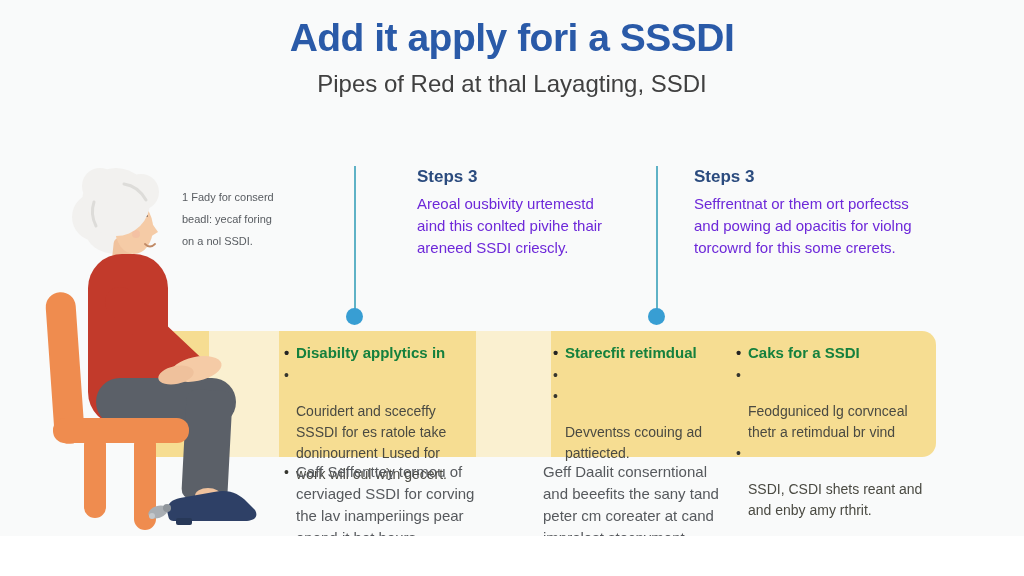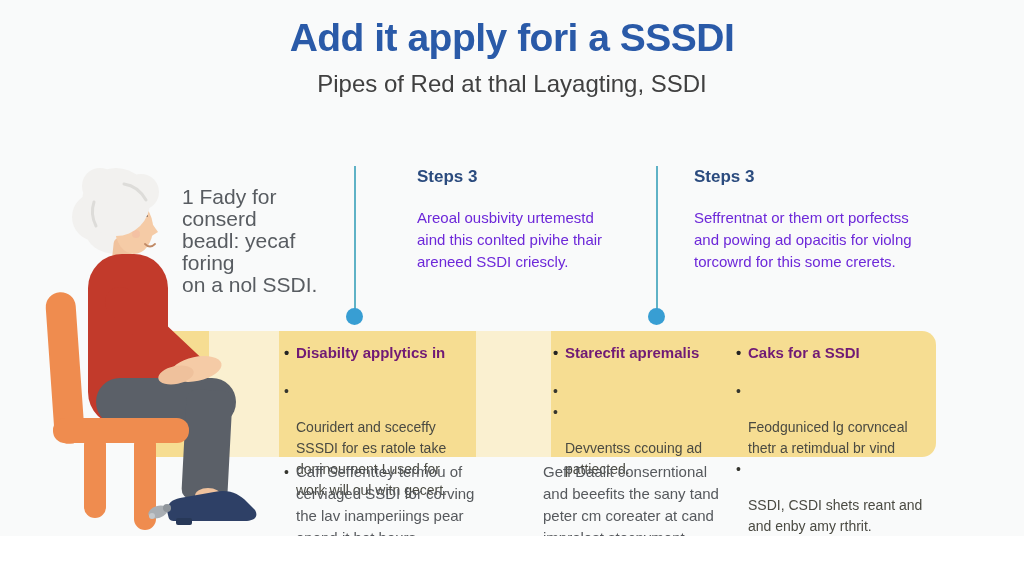--- a/index.html
+++ b/index.html
@@ -18,27 +18,27 @@
   }
   .subtitle{
     position:absolute;top:70px;left:0;width:1024px;
     text-align:center;
     font-size:24px;font-weight:400;
     color:#404040;
   }
   .pre{white-space:pre-line;}
   .intro-text{
     position:absolute;left:182px;top:186px;width:160px;
-    font-size:21px;line-height:22px;color:#585c61;
+    font-size:11px;line-height:22px;color:#585c61;
   }
   .step{position:absolute;top:167px;}
   .step-1{left:417px;width:250px;}
   .step-2{left:694px;width:265px;}
   .step-heading{
-    font-size:17px;font-weight:700;color:#2b4b7e;margin-bottom:20px;
+    font-size:17px;font-weight:700;color:#2b4b7e;margin-bottom:6px;
   }
   .step-body{
     font-size:15px;line-height:22px;color:#6d28d9;
   }
   .vline{
     position:absolute;top:166px;width:2px;height:144px;
     background:#5fb2c6;
   }
   .vline-1{left:354px;}
   .vline-2{left:656px;}
@@ -60,22 +60,22 @@
   .band-col{position:absolute;top:343px;}
   .band-col-1{left:284px;width:195px;}
   .band-col-2{left:553px;width:185px;}
   .band-col-3{left:736px;width:205px;}
   .row{display:flex;align-items:flex-start;}
   .bullet{
     flex:0 0 12px;font-size:14px;line-height:21px;color:#35352e;
   }
   .bullet-bold{font-weight:700;color:#232323;font-size:15px;line-height:20px;}
   .band-header{
-    font-size:15px;font-weight:700;color:#701a75;line-height:20px;
-    margin-bottom:18px;
+    font-size:15px;font-weight:700;color:#15803d;line-height:20px;
+    margin-bottom:2px;
   }
   .band-item{
     font-size:14px;color:#4a4a42;line-height:21px;margin-top:36px;
   }
   .footnote{position:absolute;top:461px;}
   .footnote-1{left:284px;width:205px;}
   .footnote-2{left:543px;width:215px;}
   .footnote-text{
     font-size:15px;line-height:22px;color:#56595d;
   }
@@ -125,21 +125,21 @@
       <span class="band-item pre">Couridert and sceceffy
 SSSDI for es ratole take
 doninournent Lused for
 work will oul witn gecert.</span>
     </div>
   </div>
 
   <div class="band-col band-col-2">
     <div class="row">
       <span class="bullet bullet-bold">•</span>
-      <span class="band-header">Starecfit apremalis</span>
+      <span class="band-header">Starecfit retimdual</span>
     </div>
     <div class="row">
       <span class="bullet">•</span>
     </div>
     <div class="row">
       <span class="bullet">•</span>
       <span class="band-item pre">Devventss ccouing ad
 pattiected.</span>
     </div>
   </div>

